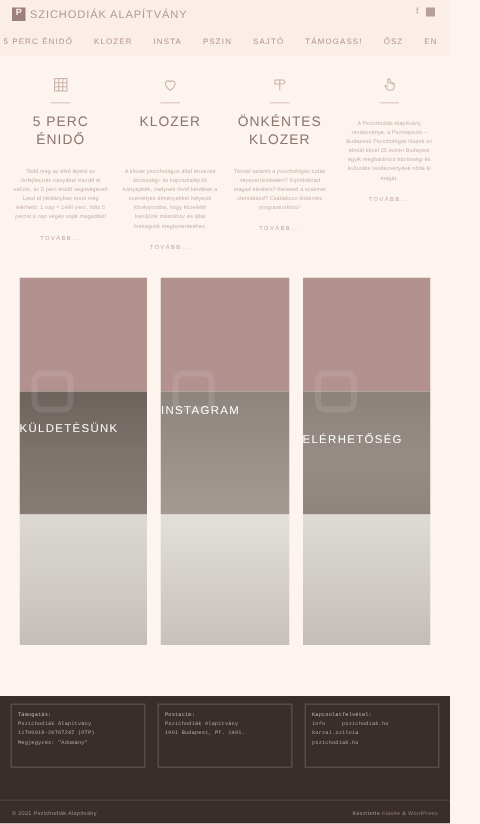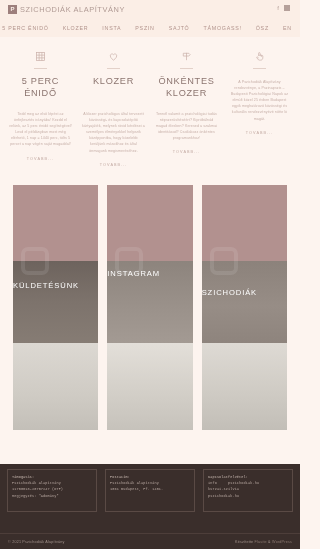--- a/index.html
+++ b/index.html
@@ -312,21 +312,21 @@
     <div class="card-label">INSTAGRAM</div>
   </div>
 
   <div class="card c3">
     <div class="card-img">
       <div class="band-top"></div>
         <div class="band-mid"></div>
         <div class="band-bot"></div>
       <div class="ghost"></div>
     </div>
-    <div class="card-label">SZICHODIÁK</div>
+    <div class="card-label">ELÉRHETŐSÉG</div>
   </div>
 
 </div>
 
 <div class="footer">
   <div class="fcols">
 
     <div class="fbox">
       <div class="fline head">Támogatás:</div>
       <div class="fline">Pszichodiák Alapítvány</div>

